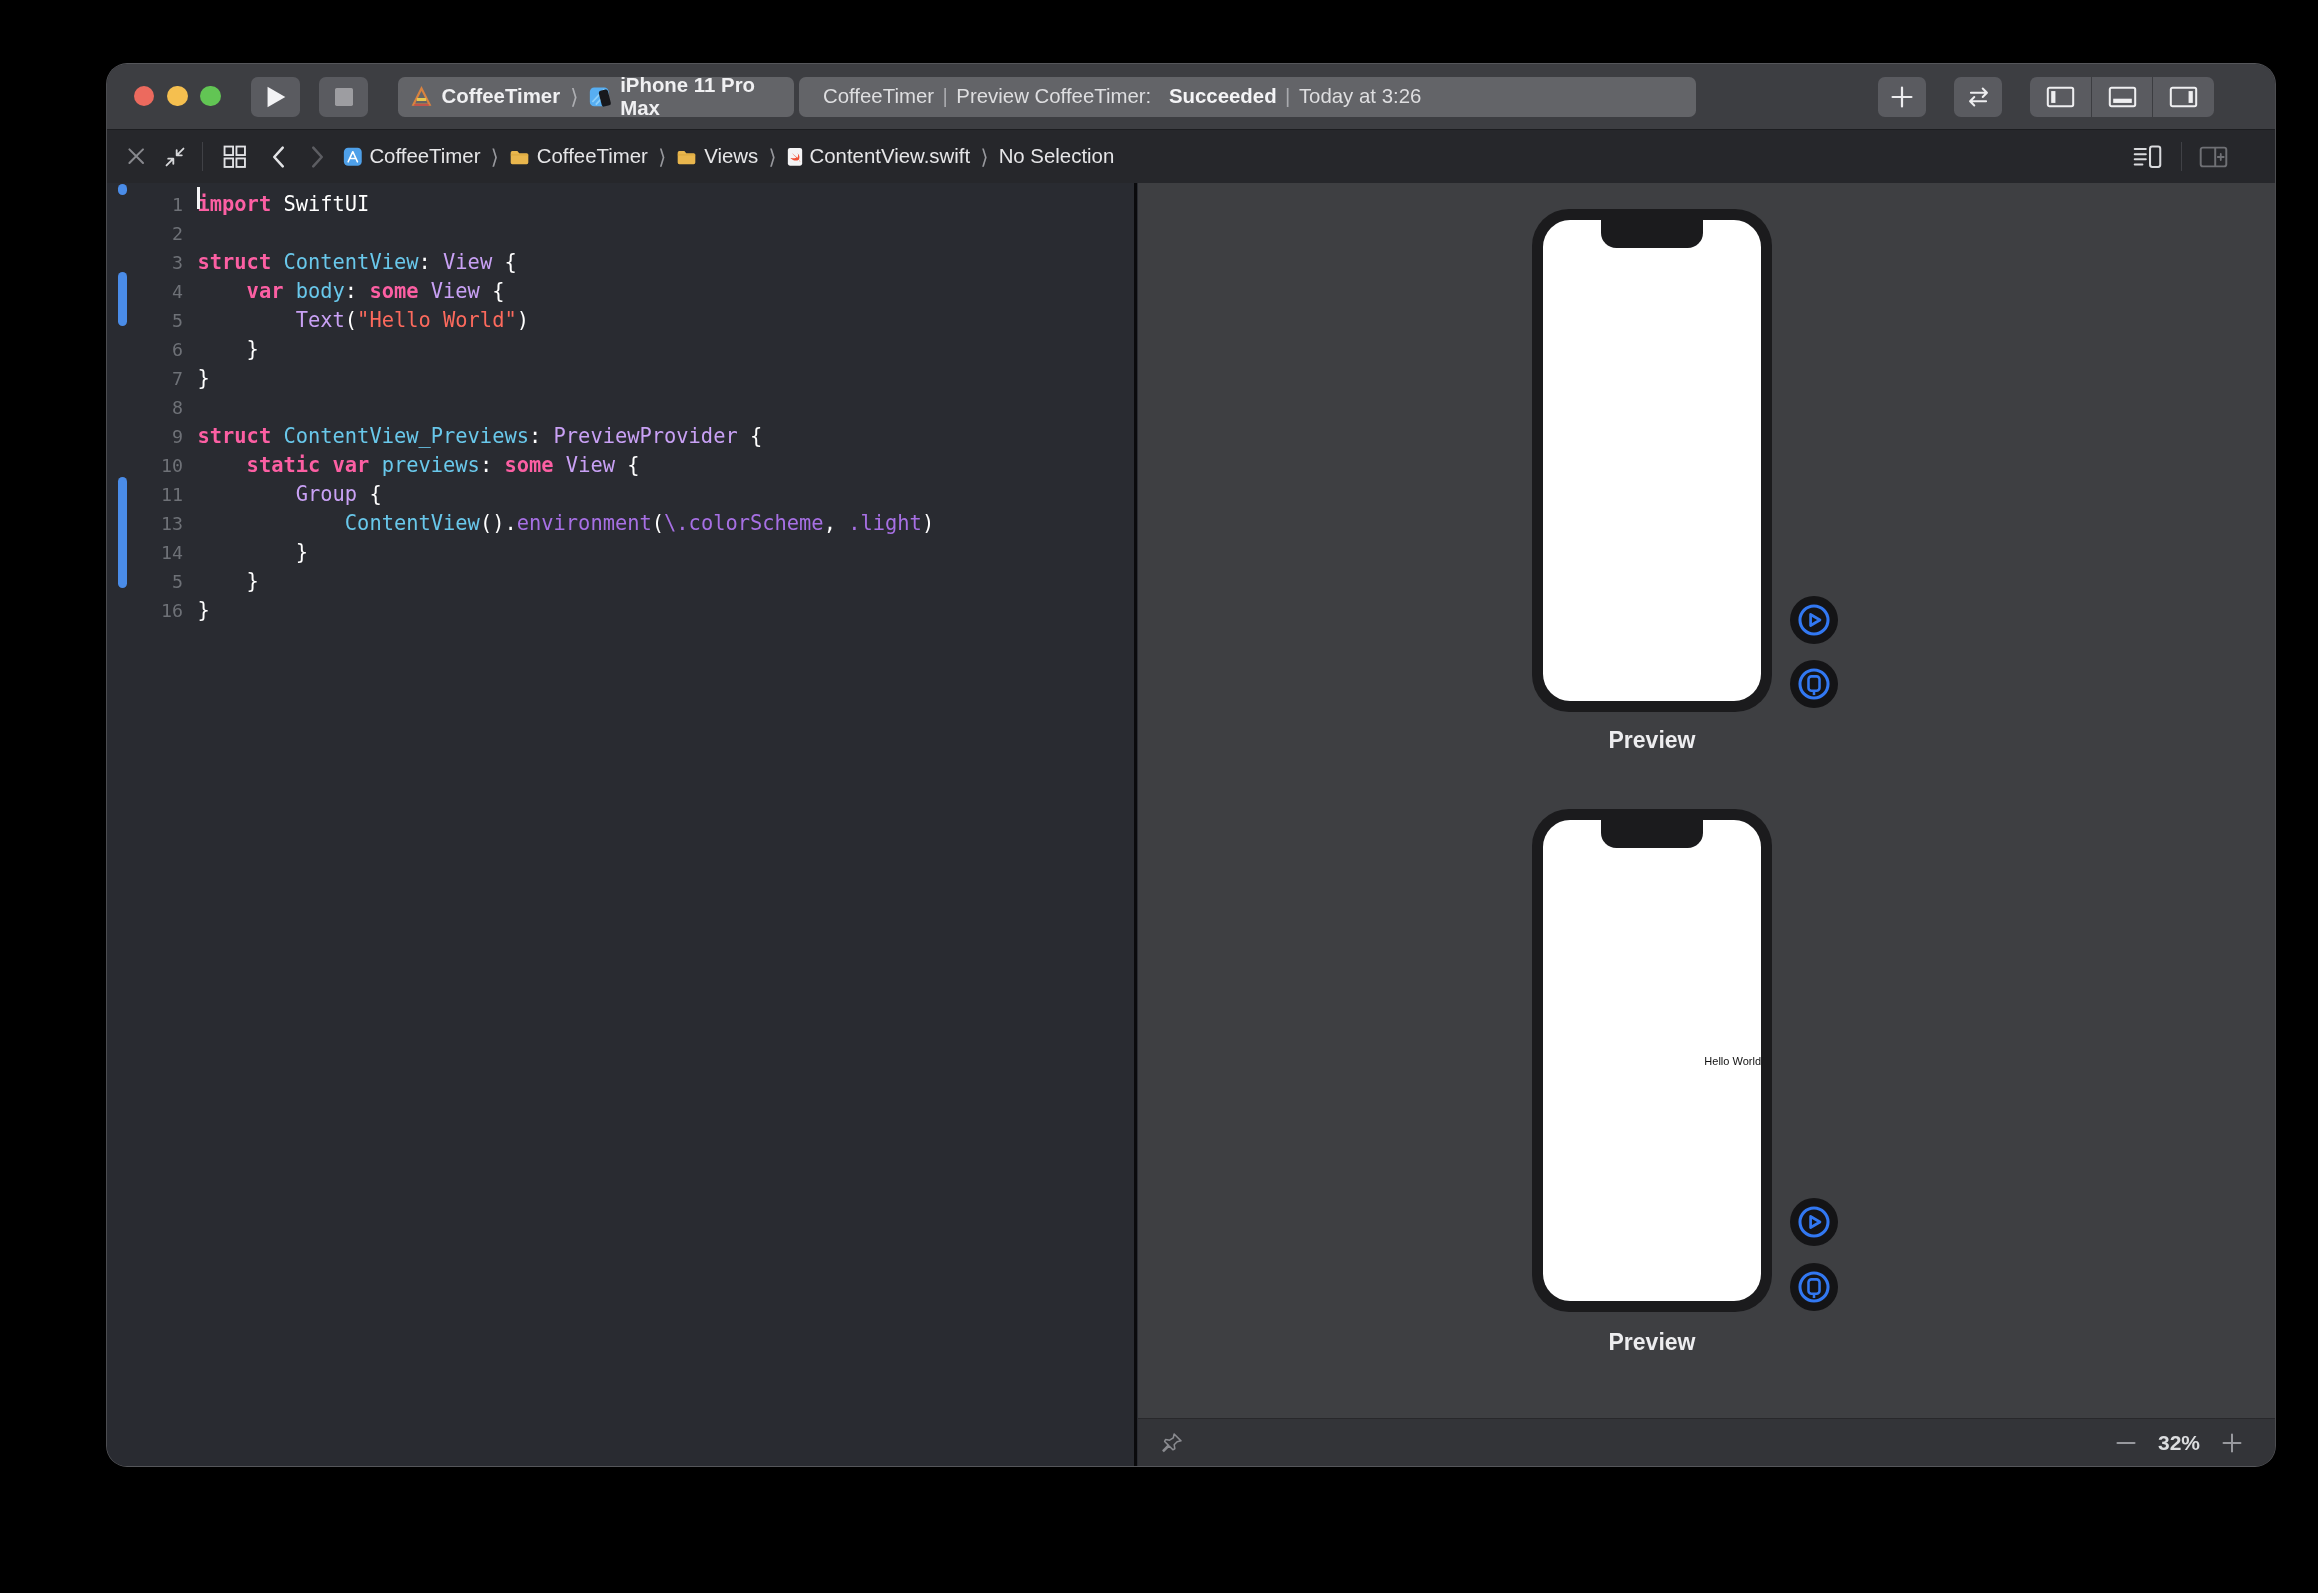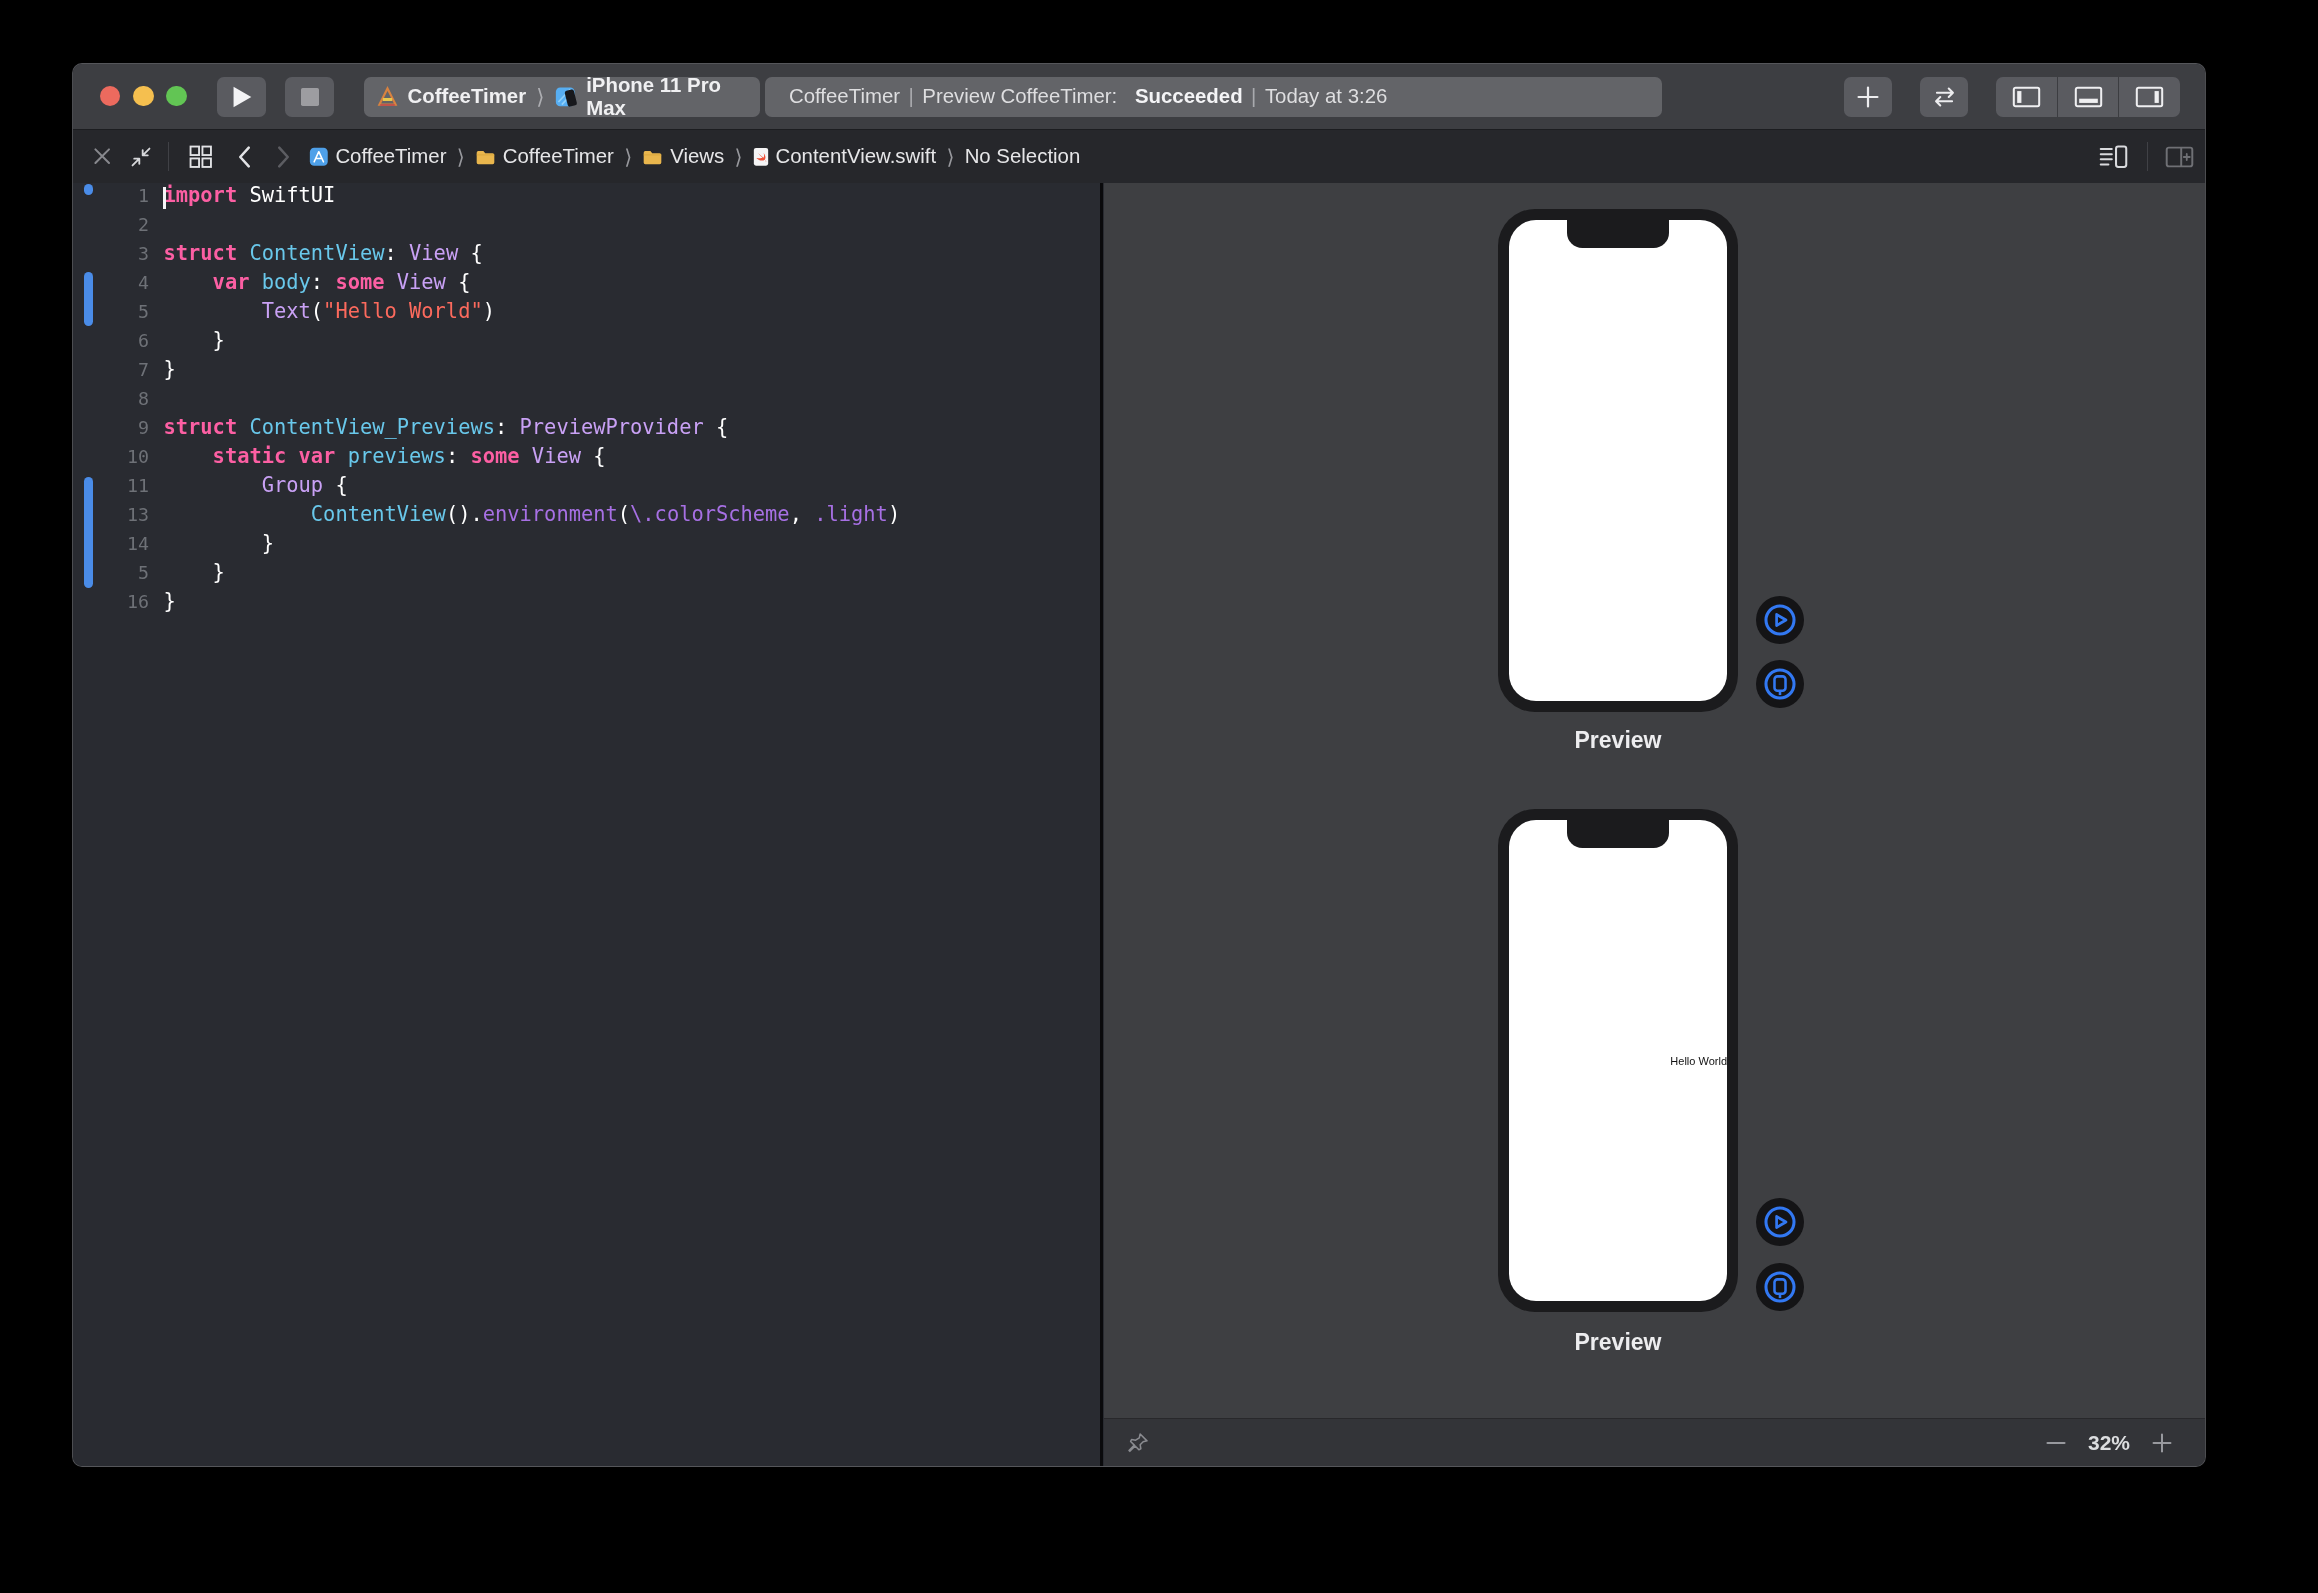--- a/index.html
+++ b/index.html
@@ -1,18 +1,18 @@
 <!DOCTYPE html>
 <html style="font-size:13.6px"><head>
 <meta charset="utf-8">
 <style>
   html,body{margin:0;padding:0;background:#000;width:2319px;height:1594px;position:relative;
     font-family:"Liberation Sans",sans-serif;-webkit-font-smoothing:antialiased;}
-  .window{position:absolute;left:73px;top:64px;width:2132px;height:1402px;border-radius:9px;
-    overflow:hidden;background:#292B31;box-shadow:0 0 0 0.9px #55565A,0 25.5px 68px rgba(0,0,0,.65);}
+  .window{position:absolute;left:107px;top:64px;width:2132px;height:1402px;border-radius:20px;
+    overflow:hidden;background:#292B31;box-shadow:0 0 0 0.9px #55565A,0 25.5px 68px rgba(0,0,0,.65);padding-left:36px;}
 
   
   .toolbar{position:absolute;left:0;top:0;width:100%;height:65px;background:#3D3E42;
     border-bottom:0.9px solid #1C1D20;}
   .traffic{position:absolute;left:27px;top:22px;display:flex;gap:12.8px;}
   .light{width:20.4px;height:20.4px;border-radius:50%;}
   .light.red{background:#EC6A5E;}.light.yellow{background:#F5BF4F;}.light.green{background:#62C554;}
   .tb-btn{position:absolute;top:12.8px;height:40px;border-radius:6.8px;background:#5A5B60;
     display:flex;align-items:center;justify-content:center;}
   .btn-run{left:144px;width:49px;}
@@ -38,21 +38,21 @@
   .jb-div{position:absolute;top:12px;width:0.9px;height:29px;background:#404146;}
   .crumbs{position:absolute;left:236px;top:0;height:53px;display:flex;align-items:center;gap:7.7px;
     font-size:20.4px;color:#E6E6E8;}
   .crumb{display:flex;align-items:center;gap:6.8px;cursor:default;}
   .crumb-sep{color:#97989D;font-size:20.4px;padding:0 2.6px;}
   .crumb-icon{display:flex;align-items:center;}
 
   
   .editor{position:absolute;left:0;top:119px;width:1027px;bottom:0;background:#292B31;overflow:hidden;}
   .code-lines{position:absolute;left:0;top:0.9px;right:0;}
-  .code-line{height:29px;line-height:23px;white-space:pre;font-family:"DejaVu Sans Mono",monospace;
+  .code-line{height:29px;line-height:41px;white-space:pre;font-family:"DejaVu Sans Mono",monospace;
     font-size:20.4px;color:#FFFFFF;}
   .code-line .ln{display:inline-block;width:76px;text-align:right;color:#6E7177;font-size:18.3px;}
   .code-line .code{margin-left:14.5px;}
   .tk-kw{color:#FC5FA3;font-weight:bold;}
   .tk-ty{color:#69C8EB;}
   .tk-pu{color:#C9A1F5;}
   .tk-me{color:#A770E4;}
   .tk-st{color:#FC6A5D;}
   .tk-pl{color:#FFFFFF;}
   .caret{position:absolute;left:90px;top:4.3px;width:2.6px;height:22px;background:#F5F5F7;}

